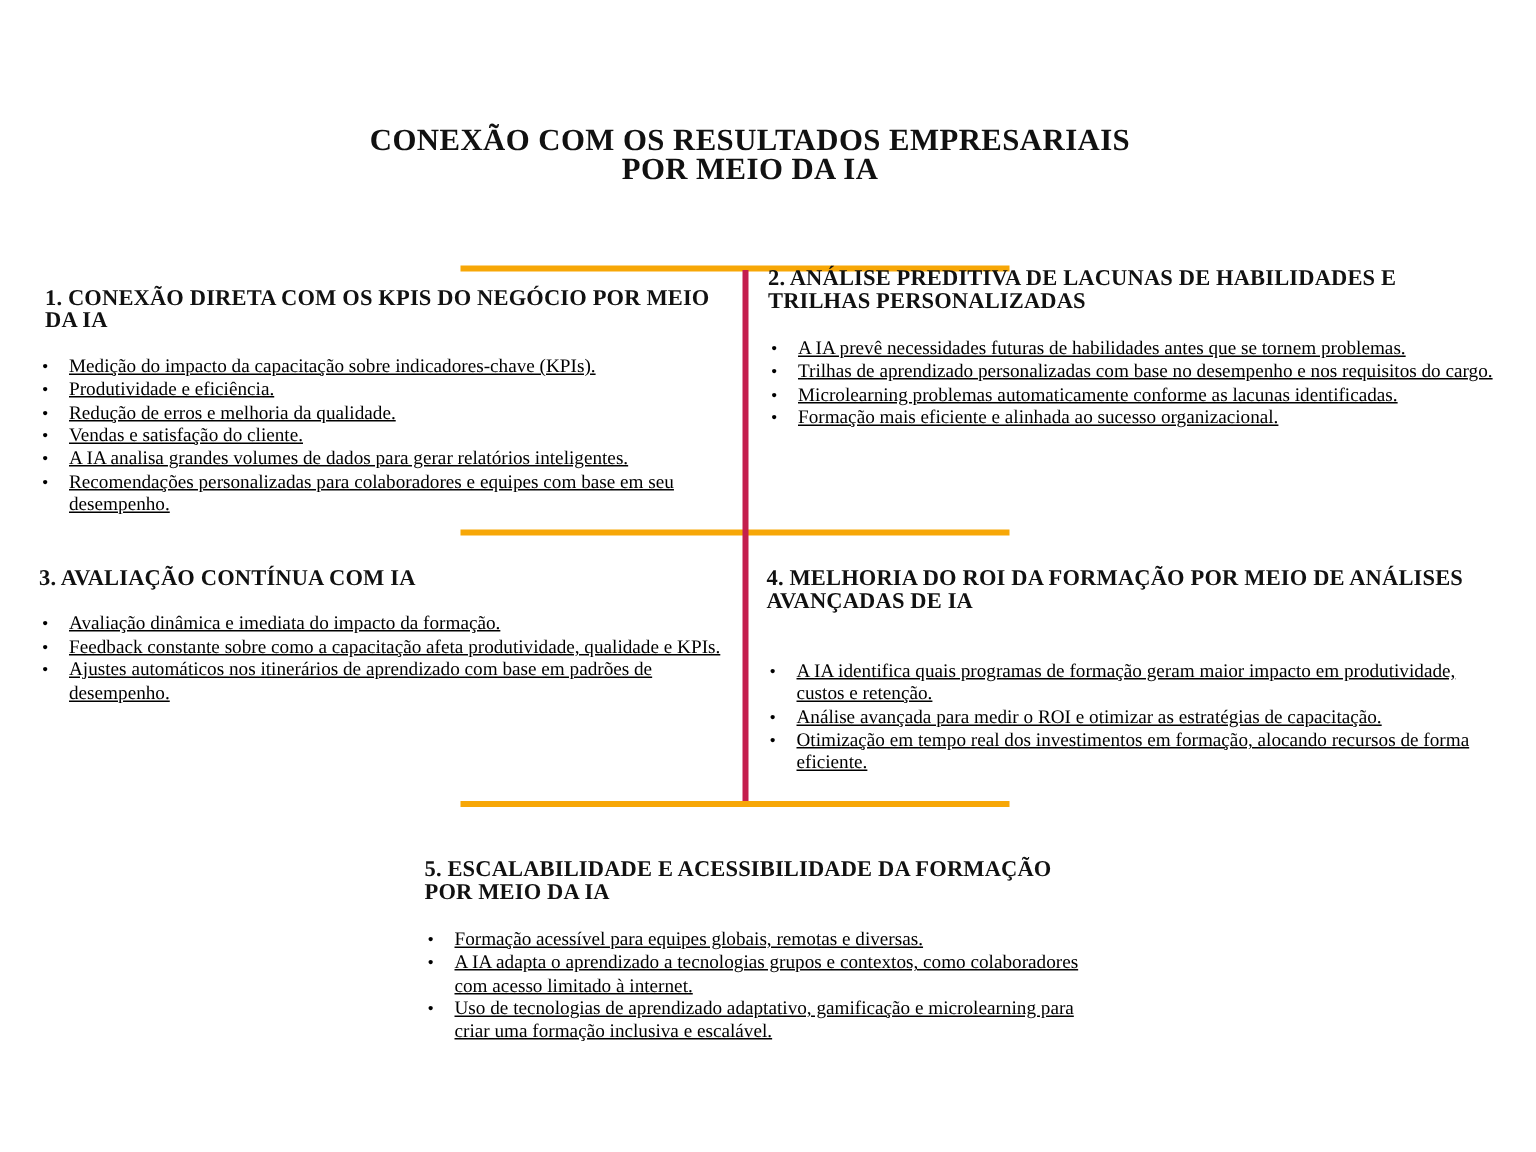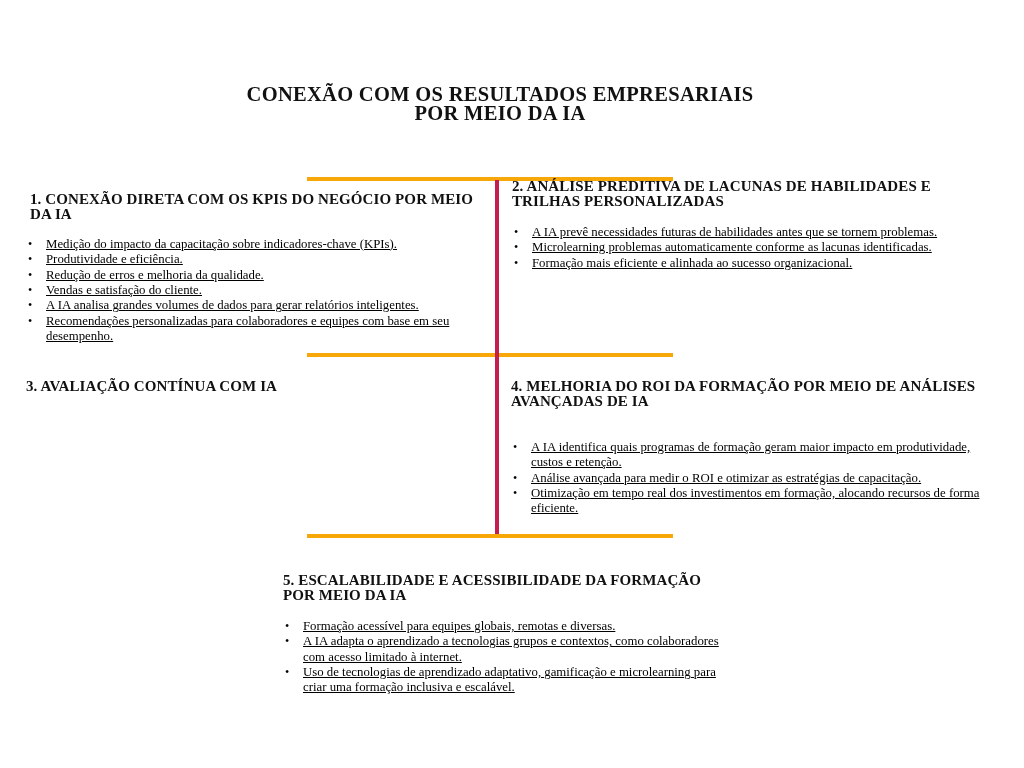--- a/index.html
+++ b/index.html
@@ -60,27 +60,33 @@
       <li>Vendas e satisfação do cliente.</li>
       <li>A IA analisa grandes volumes de dados para gerar relatórios inteligentes.</li>
       <li>Recomendações personalizadas para colaboradores e equipes com base em seu desempenho.</li>
     </ul>
   </div>
 
   <div class="section" style="left:512px; top:179px; width:485px;">
     <div class="sec-head">2.  ANÁLISE PREDITIVA DE LACUNAS DE HABILIDADES E TRILHAS PERSONALIZADAS</div>
     <ul class="sec-list" style="margin-top:15px;">
       <li>A IA prevê necessidades futuras de habilidades antes que se tornem problemas.</li>
+      <li>Trilhas de aprendizado personalizadas com base no desempenho e nos requisitos do cargo.</li>
       <li>Microlearning problemas automaticamente conforme as lacunas identificadas.</li>
       <li>Formação mais eficiente e alinhada ao sucesso organizacional.</li>
     </ul>
   </div>
 
   <div class="section" style="left:26px; top:379px; width:455px;">
     <div class="sec-head">3. AVALIAÇÃO CONTÍNUA COM IA</div>
+    <ul class="sec-list" style="margin-top:14px;">
+      <li>Avaliação dinâmica e imediata do impacto da formação.</li>
+      <li>Feedback constante sobre como a capacitação afeta produtividade, qualidade e KPIs.</li>
+      <li>Ajustes automáticos nos itinerários de aprendizado com base em padrões de desempenho.</li>
+    </ul>
   </div>
 
   <div class="section" style="left:511px; top:379px; width:485px;">
     <div class="sec-head">4.  MELHORIA DO ROI DA FORMAÇÃO POR MEIO DE ANÁLISES AVANÇADAS DE IA</div>
     <ul class="sec-list" style="margin-top:30px;">
       <li>A IA identifica quais programas de formação geram maior impacto em produtividade, custos e retenção.</li>
       <li>Análise avançada para medir o ROI e otimizar as estratégias de capacitação.</li>
       <li>Otimização em tempo real dos investimentos em formação, alocando recursos de forma eficiente.</li>
     </ul>
   </div>

